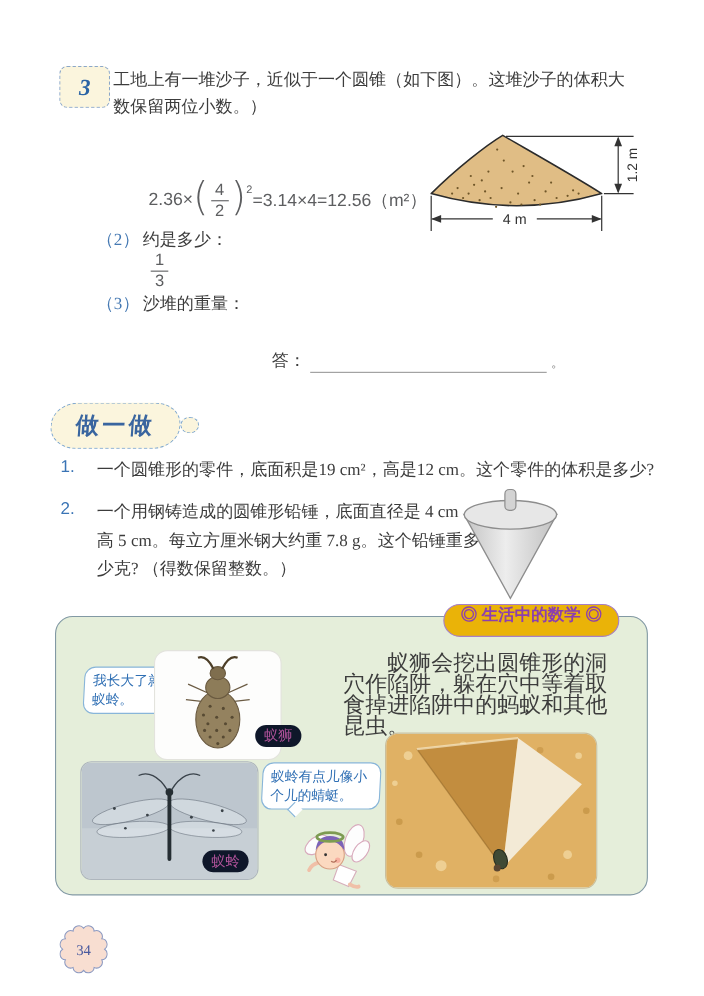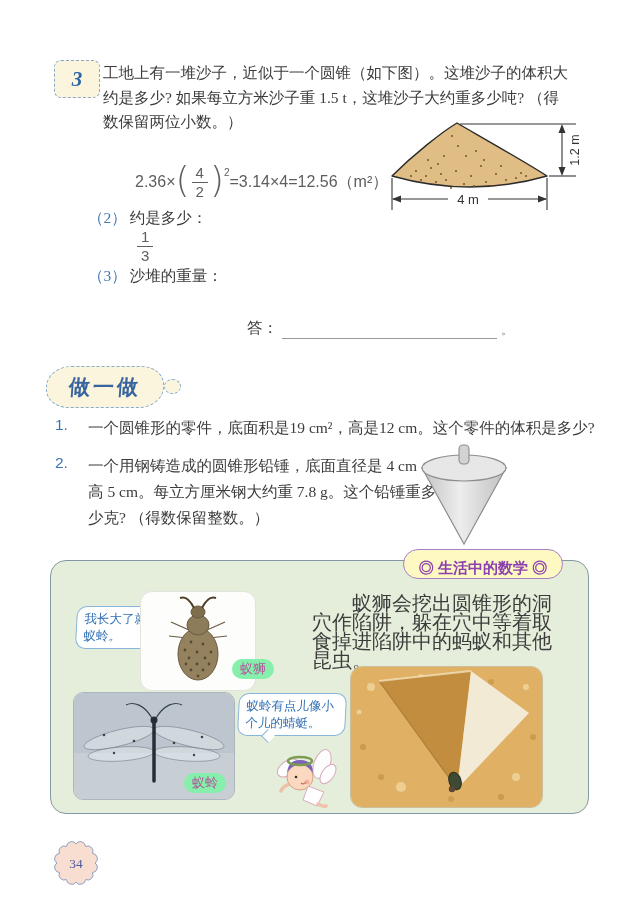--- a/index.html
+++ b/index.html
@@ -31,56 +31,55 @@
     border:1.7px dashed #84abd0;border-radius:24px/20px;display:flex;align-items:center;justify-content:center;
     color:#39659f;font-weight:bold;font-size:21px;letter-spacing:3px;transform:skewX(-4deg);}
   .practice-tail{left:164px;top:379px;width:15px;height:13px;background:#fbf5dd;
     border:1.5px dashed #84abd0;border-radius:50%;}
   .item-num{color:#3a74b5;font-size:15.5px;font-family:"Liberation Sans",sans-serif;}
   .item-text{font-size:15.5px;line-height:26px;}
 
   
   .life-panel{left:50px;top:560px;width:537px;height:252px;background:#e5eeda;
     border:1.7px solid #8299a4;border-radius:16px;}
-  .life-badge{left:403px;top:549px;width:158px;height:28px;background:#fef9c3;
-    border:1.7px solid #a77fc5;border-radius:15px;display:flex;align-items:flex-end;justify-content:center;
+  .life-badge{left:403px;top:549px;width:158px;height:28px;background:#eab308;
+    border:1.7px solid #a77fc5;border-radius:15px;display:flex;align-items:flex-start;justify-content:center;
     color:#8c3fae;font-weight:bold;font-size:15px;font-family:"Liberation Sans",sans-serif;}
   .bubble{background:#fff;border:1.5px solid #88b5d9;border-radius:10px;color:#2f6fb4;
     font-size:12.5px;line-height:16.5px;padding:4px 7px;transform:skewX(-3deg);}
   .bubble1{left:76px;top:606px;width:78px;}
   .tail-right{left:160px;top:617px;width:9px;height:9px;background:#fff;
     border-top:1.5px solid #88b5d9;border-right:1.5px solid #88b5d9;transform:rotate(45deg);}
   .bubble2{left:238px;top:693px;width:92px;}
   .tail-down{left:263px;top:731px;width:9px;height:9px;background:#fff;
     border-bottom:1.5px solid #88b5d9;border-left:1.5px solid #88b5d9;transform:rotate(45deg);}
   .photo-card{border-radius:12px;overflow:hidden;}
   .antlion-card{left:140px;top:591px;width:114px;height:98px;background:#fdfdfc;border:1px solid #e3e3dd;}
   .lacewing-card{left:73px;top:692px;width:160px;height:106px;border:1px solid #aeb6bd;border-radius:10px;}
   .pit-card{left:350px;top:666px;width:191px;height:140px;border:1px solid #c9bf9f;}
-  .pink-label{background:#86efac;color:#b2539b;font-size:13px;border-radius:10px;padding:1px 8px;}
+  .pink-label{background:#0f172a;color:#b2539b;font-size:13px;border-radius:10px;padding:1px 8px;}
   .antlion-label{left:232px;top:659px;}
   .lacewing-label{left:184px;top:773px;}
   .life-paragraph{left:312px;top:594px;width:240px;font-size:20px;line-height:19px;text-indent:2em;}
   .cherub{left:270px;top:738px;width:72px;height:72px;}
 
   
   .page-num{left:54px;top:841px;width:44px;height:44px;}
 </style>
 </head>
 <body>
 
 <div class="page">
 
   <div class="abs book-badge">
     <span>3</span>
   </div>
 
   <div class="abs prob-text">
     <div>工地上有一堆沙子，近似于一个圆锥（如下图）。这堆沙子的体积大</div>
-    <div>约是多少? 如果每立方米沙子重 1.5 t，这堆沙子大约重多少吨? （得</div>
     <div>数保留两位小数。）</div>
   </div>
 
   <svg class="abs" style="left:386px;top:116px;" width="212" height="100" viewBox="0 0 212 100">
     <path d="M6,60 C28,38 56,16 71,7 C88,17 136,44 161,60 Q84,82 6,60 Z" fill="#e0bd85" stroke="#2b2b2b" stroke-width="1.4" stroke-linejoin="round"></path>
     <g fill="#6f5628">
       <circle cx="30" cy="55" r="1"></circle>
         <circle cx="40" cy="60" r="1"></circle>
         <circle cx="52" cy="48" r="1"></circle>
       <circle cx="60" cy="64" r="1"></circle>

